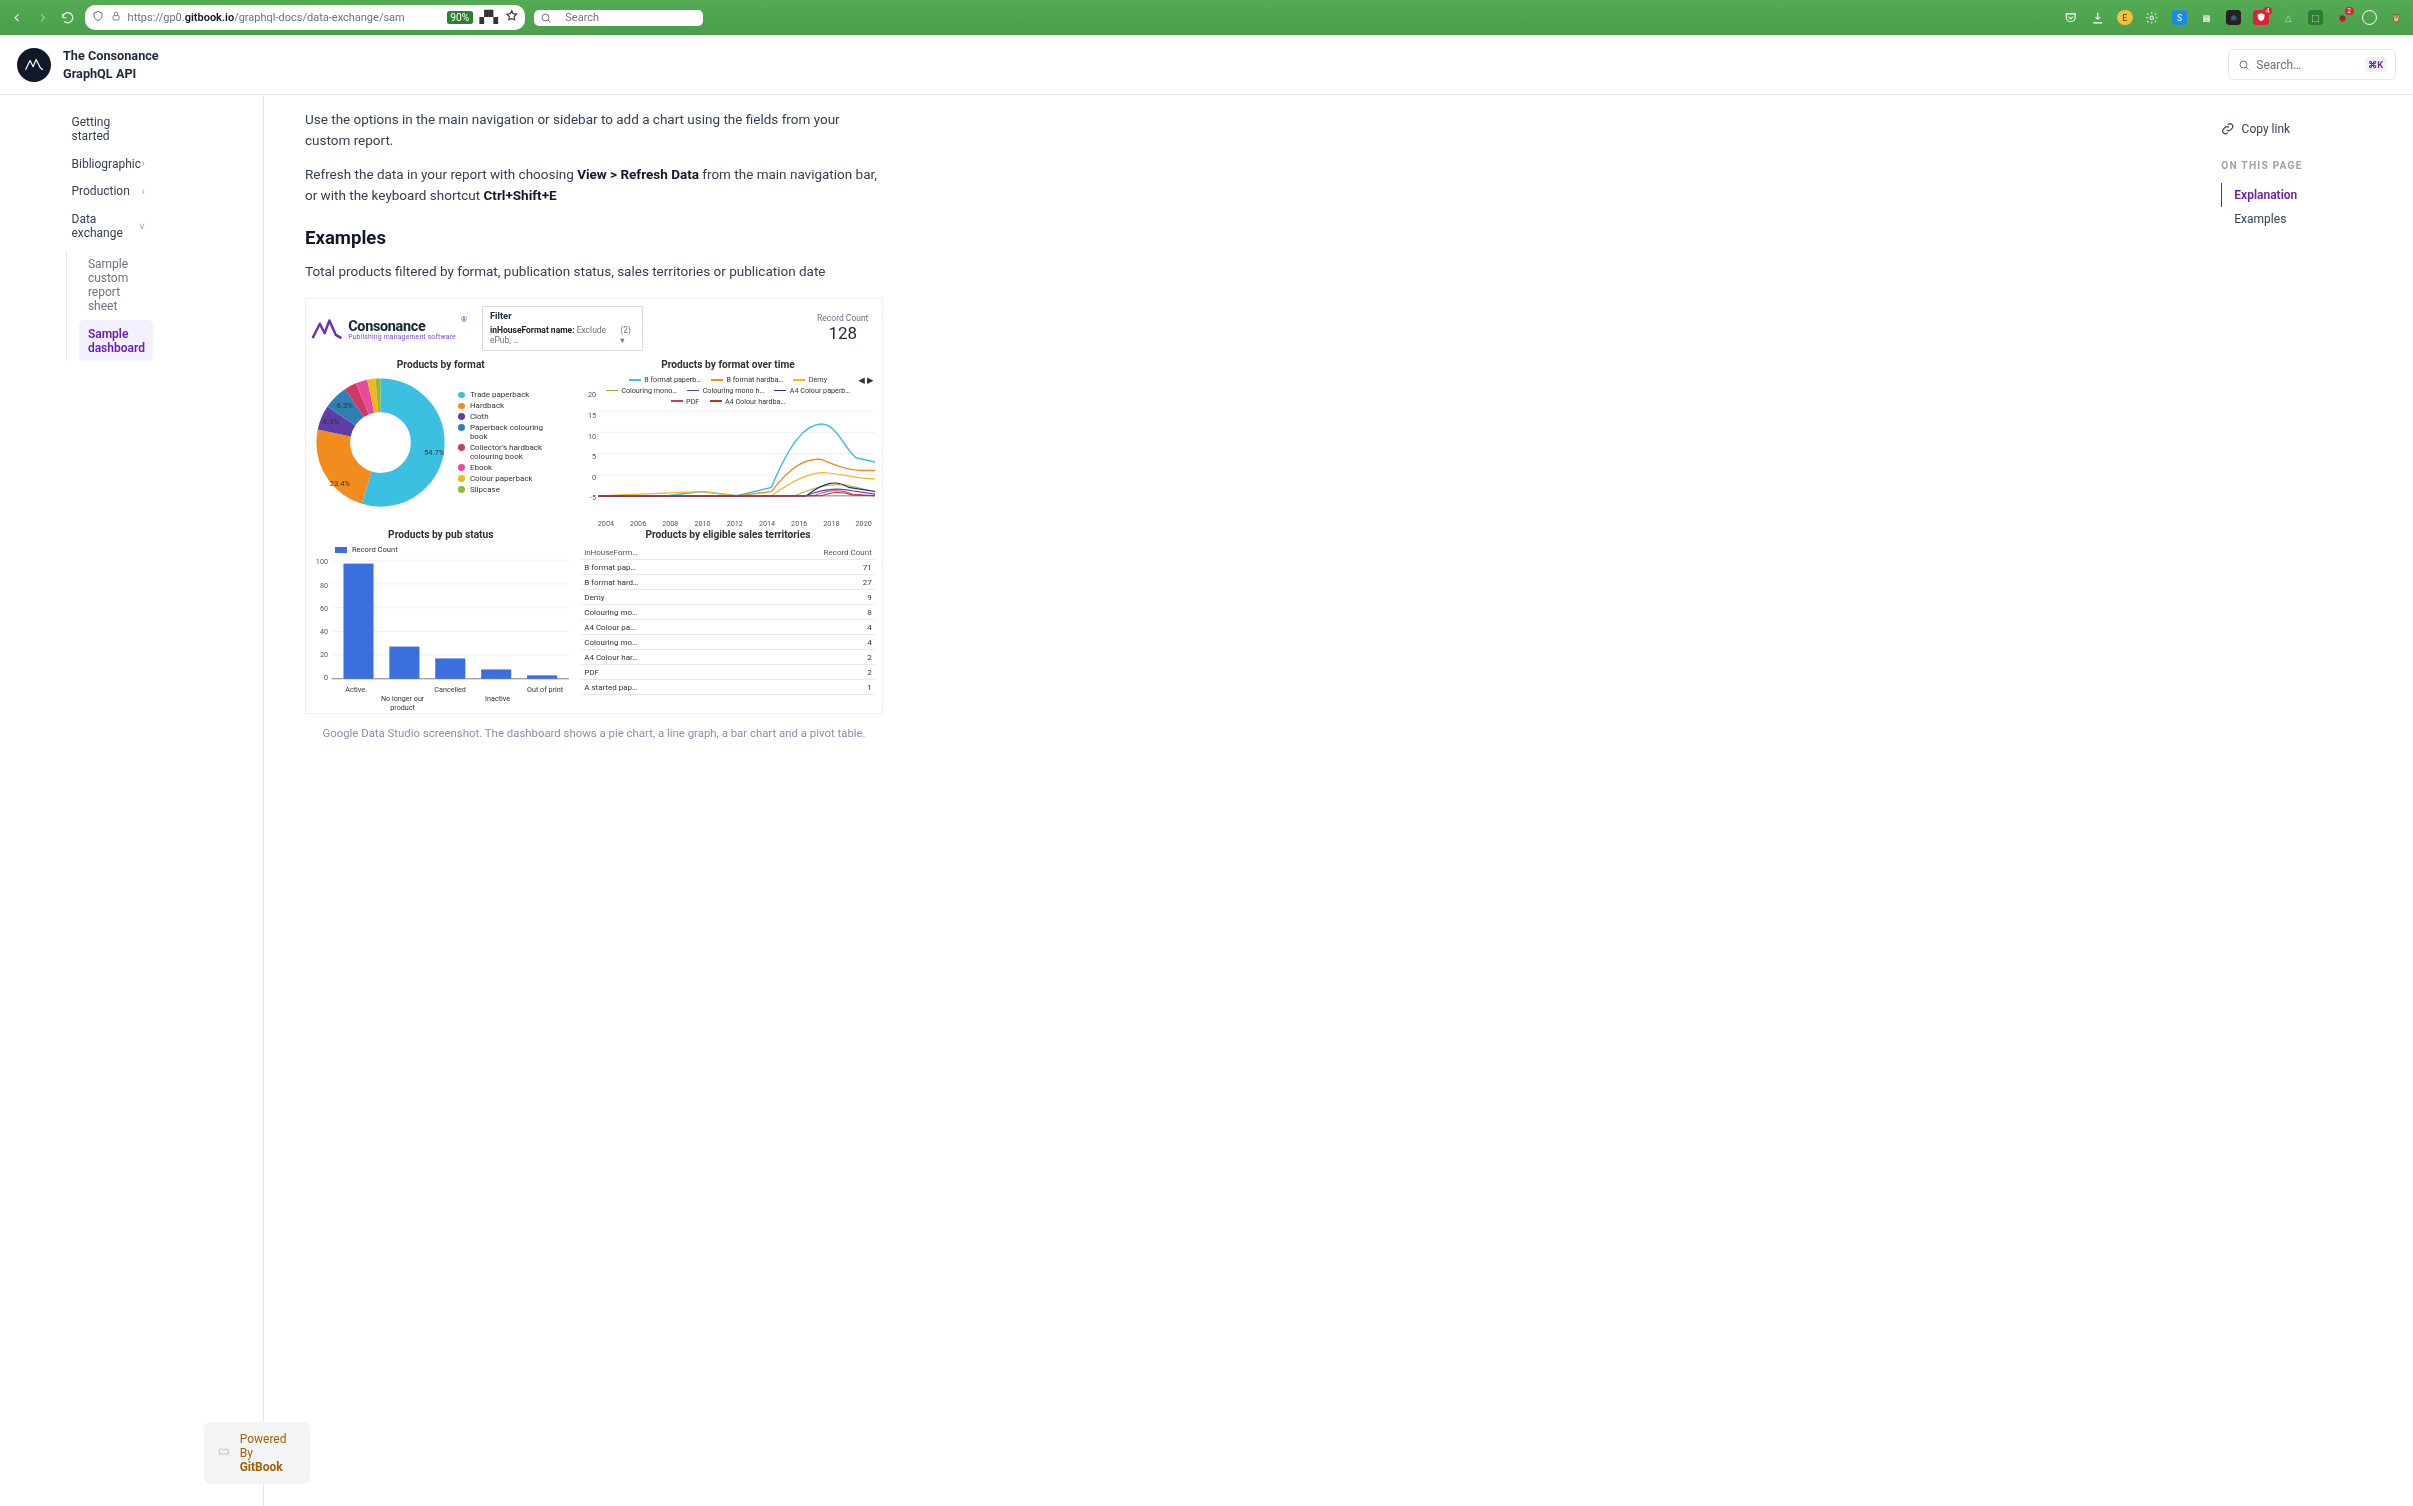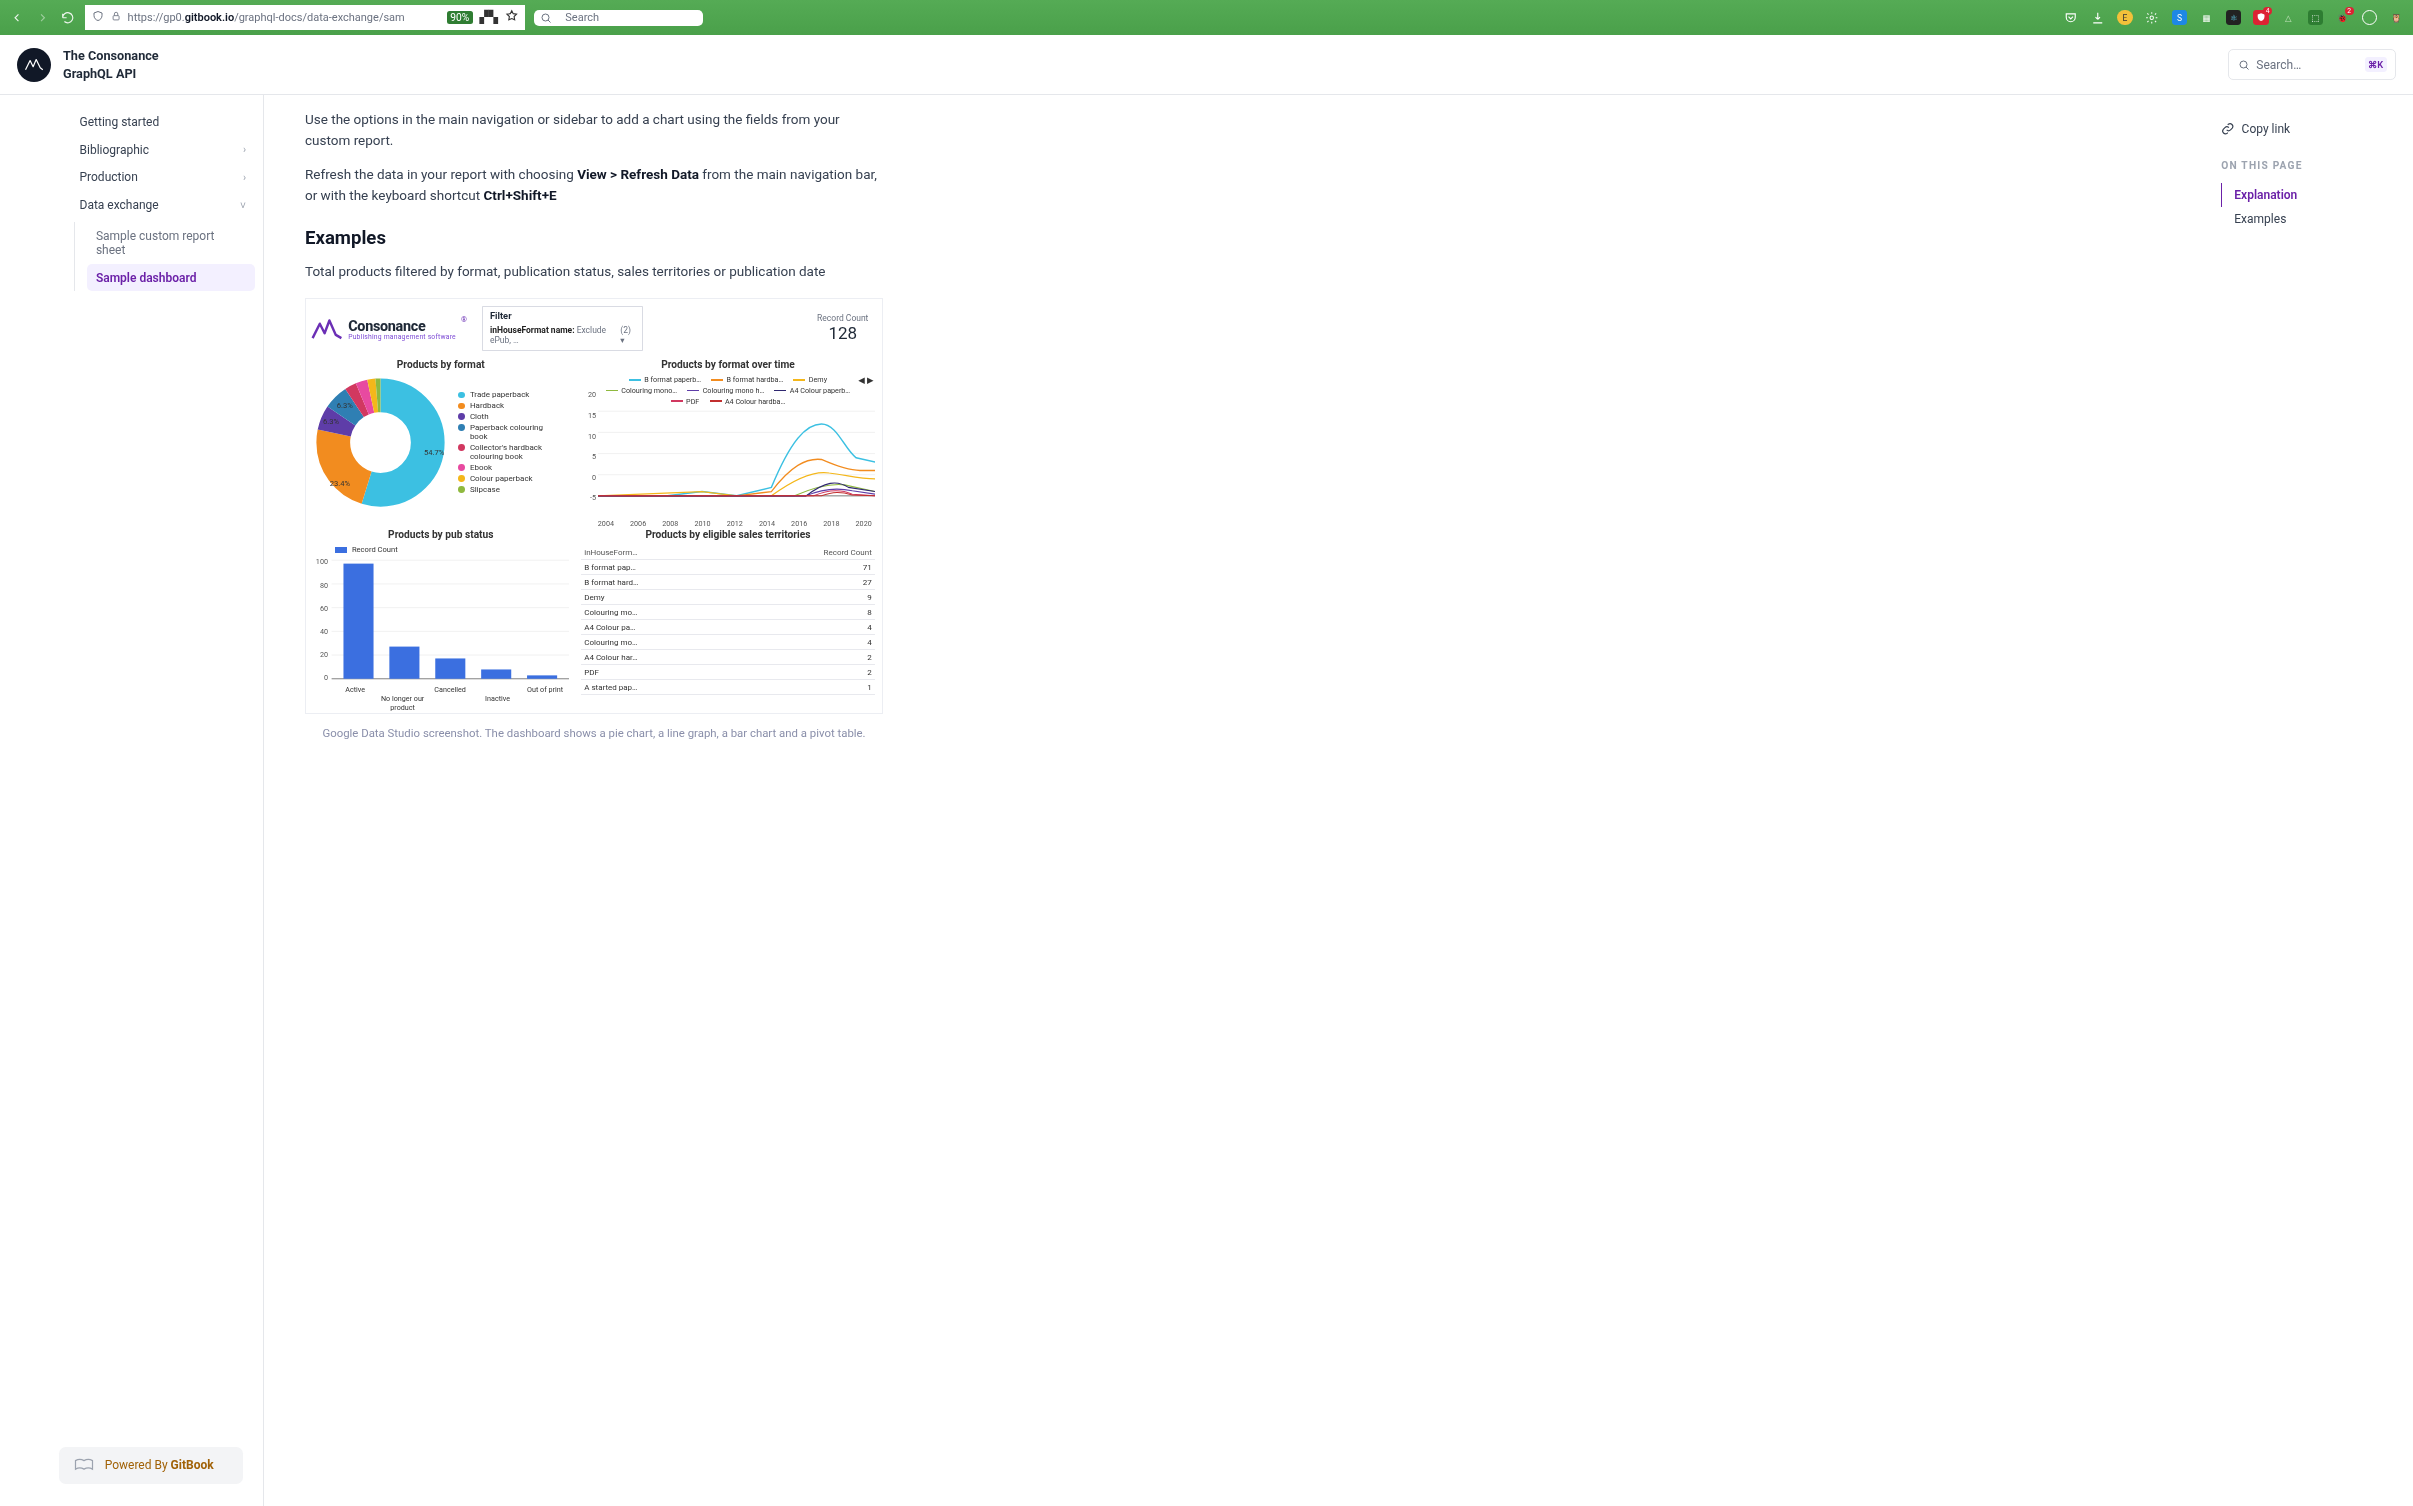--- a/index.html
+++ b/index.html
@@ -30,21 +30,21 @@
     padding: 0 8.5px;
   }
   .nav-arrow, .reload {
     width: 17px; height: 17px;
     display: inline-flex; align-items:center; justify-content:center;
     color: #fff;
     opacity: .9;
   }
   .addr-bar {
     background: #fff;
-    border-radius: 0;
+    border-radius: 10px;
     height: 25.4px;
     display: flex;
     align-items: center;
     padding: 0 6.8px;
     gap: 6.8px;
     flex: 0 0 440px;
     font-size: 11px;
     color: #6b7280;
   }
   .addr-bar .url { flex:1; overflow:hidden; white-space:nowrap; text-overflow:ellipsis; color:#6b7280;}
@@ -82,21 +82,21 @@
     padding:0 8.5px; font-size:12px; color:#6b7280;
   }
   .kbd {
     margin-left:auto;
     font-size:9.3px; background:#f3f0ff; color:var(--accent);
     border-radius:3.4px; padding:1.7px 3.4px; font-weight:600;
   }
 
   
   .layout { display:grid; grid-template-columns: 264px 1fr 212px; min-height: calc(100vh - 95px); }
-  .sidebar { border-right:0.8px solid var(--border); padding:13.5px 8.5px 13.5px 0; display:flex; flex-direction:column;margin-left:8px; }
+  .sidebar { border-right:0.8px solid var(--border); padding:13.5px 8.5px 13.5px 0; display:flex; flex-direction:row; }
   .sidebar-inner { padding-left: 63px; }
   .nav-item {
     font-size:12px; color:#374151; padding:6.8px 8.5px; border-radius:5.1px;
     display:flex; align-items:center; justify-content:space-between; cursor:pointer;
   }
   .nav-sub { padding-left: 12px; border-left:0.8px solid var(--border); margin-left:3.4px; margin-top:3.4px;}
   .nav-sub .nav-item { font-size:12px; color:#6b7280; font-weight:400; }
   .nav-sub .nav-item.active { background: var(--sidebar-active-bg); color: var(--accent); font-weight:600; }
   .chev { color:#9ca3af; font-size:10.2px;}
   .gitbook-pill {

